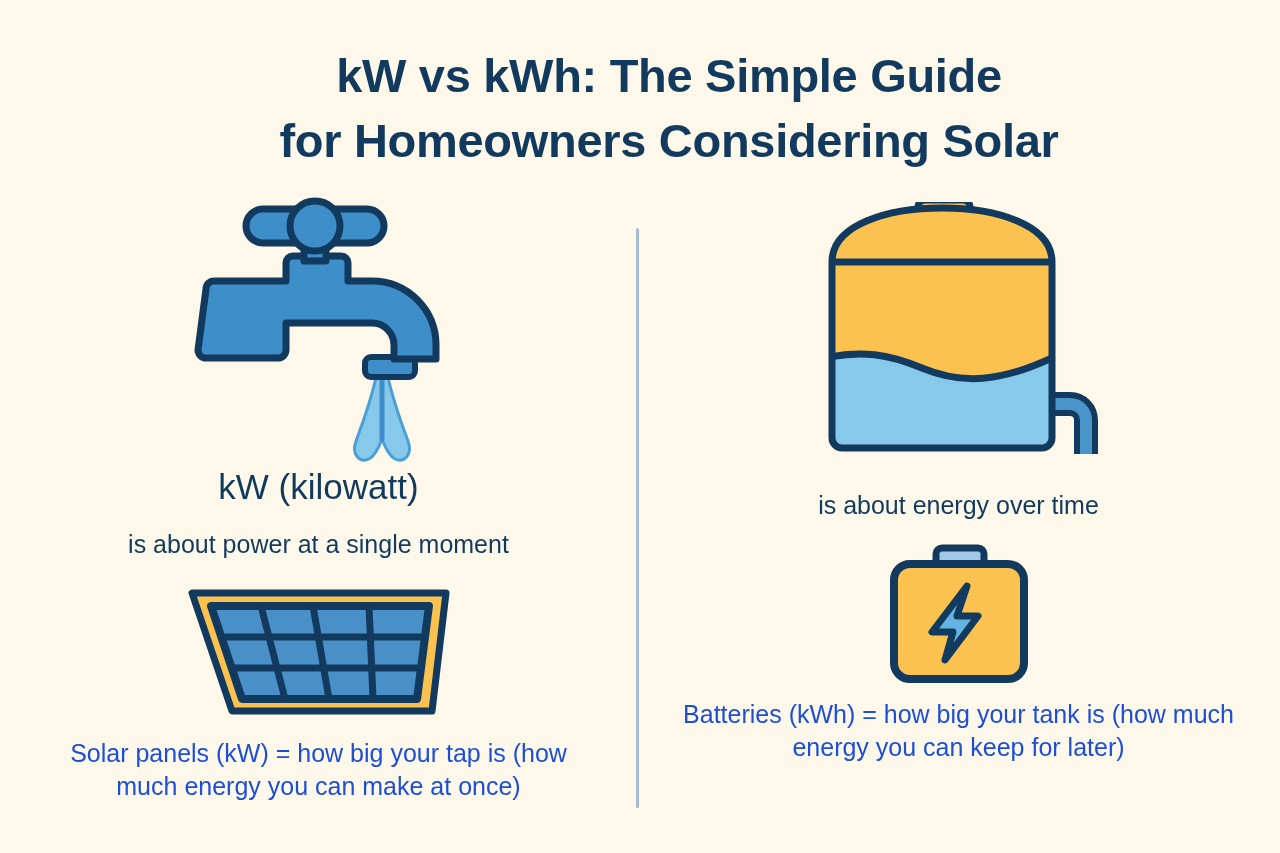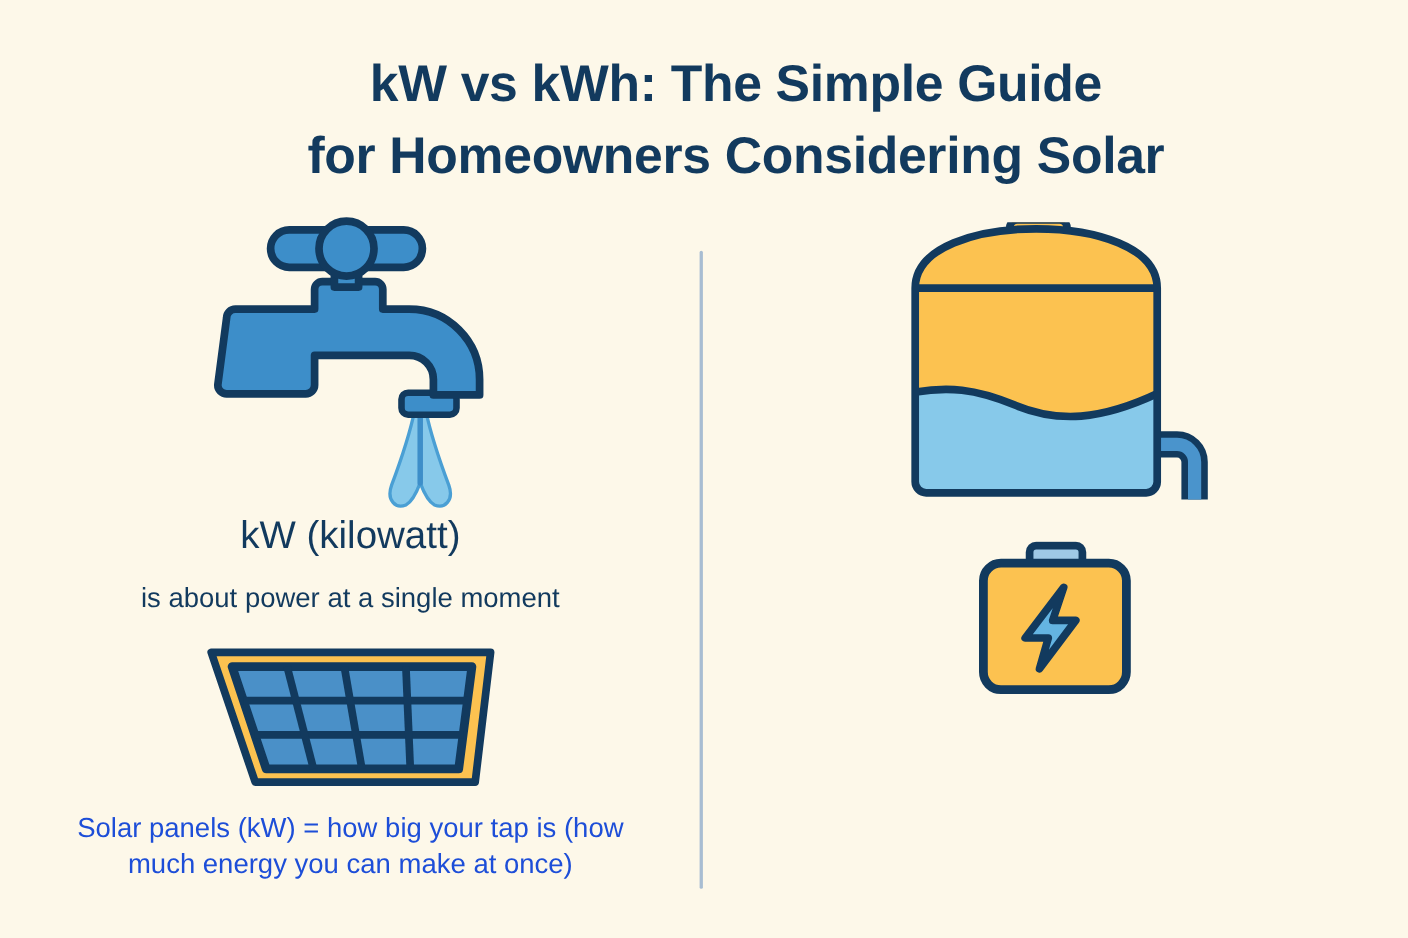--- a/index.html
+++ b/index.html
@@ -240,28 +240,30 @@
           <path d="M18 60
                    C 18 22, 75 6, 128 6
                    C 181 6, 238 22, 238 60
                    V 236
                    a10 10 0 0 1 -10 10
                    H 28
                    a10 10 0 0 1 -10 -10 Z" fill="none" stroke="#123a5e" stroke-width="7" stroke-linejoin="round"></path>
         </svg>
       </div>
 
+      <div class="subheading">is about energy over time</div>
 
       <div class="icon-bottom">
         <svg width="170" height="140" viewBox="0 0 170 140">
 
           <rect x="62" y="4" width="48" height="18" rx="6" fill="#9fc9e6" stroke="#123a5e" stroke-width="7" stroke-linejoin="round"></rect>
 
           <rect x="20" y="20" width="130" height="115" rx="16" fill="#fcc250" stroke="#123a5e" stroke-width="8" stroke-linejoin="round"></rect>
 
           <path d="M93 42 L58 88 L79 88 L71 116 L104 72 L83 72 Z" fill="#64b4e2" stroke="#123a5e" stroke-width="7" stroke-linejoin="round"></path>
         </svg>
       </div>
 
+      <div class="caption">Batteries (kWh) = how big your tank is (how much energy you can keep for later)</div>
     </div>
 
   </div>
 </div>
 
 </body></html>

